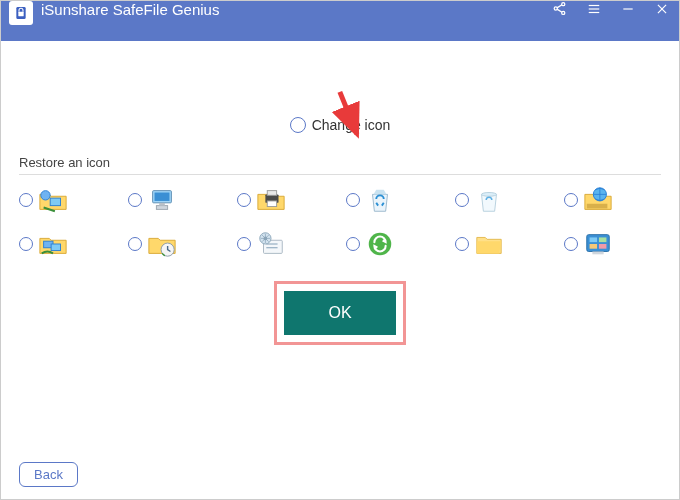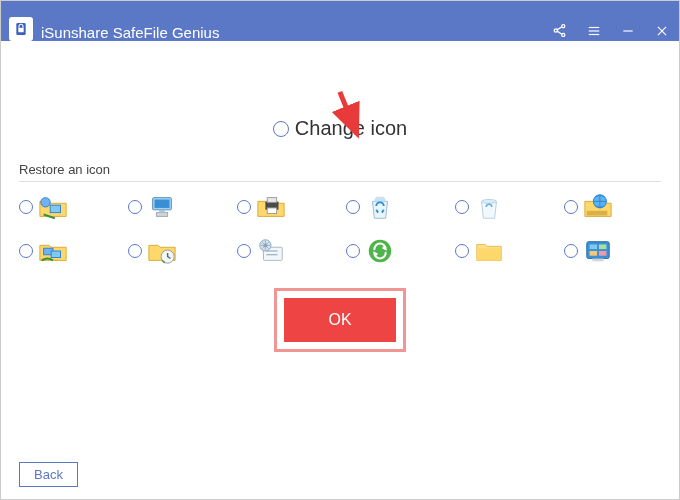--- a/index.html
+++ b/index.html
@@ -16,21 +16,21 @@
     background: #fff;
     border: 1px solid #ccc;
     display: flex;
     flex-direction: column;
   }
   .titlebar {
     background: #5b78c7;
     color: #fff;
     height: 40px;
     display: flex;
-    align-items: flex-end;
+    align-items: flex-start;
     padding: 0 10px 0 8px;
   }
   .app-icon {
     width: 24px; height: 24px;
     background: #fff;
     border-radius: 3px;
     display: flex; align-items: center; justify-content: center;
     margin-right: 8px;
   }
   .app-icon svg { width: 16px; height: 16px; }
@@ -49,21 +49,21 @@
     top: 55px;
     left: 323px;
     transform: rotate(30deg);
   }
   .radio-row {
     display: flex;
     justify-content: center;
     gap: 28px;
     margin-top: 58px;
     margin-bottom: 22px;
-    font-size: 20px;
+    font-size: 14px;
     color: #333;
   }
   .radio-opt {
     display: flex;
     align-items: center;
     gap: 6px;
     cursor: pointer;
   }
   .radio {
     width: 16px; height: 16px;
@@ -116,42 +116,42 @@
   .folder-icon svg { width: 32px; height: 30px; }
   .ok-wrap {
     display: flex;
     justify-content: center;
   }
   .ok-highlight {
     border: 3px solid #f29595;
     padding: 7px;
   }
   .ok-btn {
-    background: #ef4444;
+    background: #0f766e;
     color: #fff;
     font-size: 16px;
     width: 112px;
     height: 44px;
     display: flex;
     align-items: center;
     justify-content: center;
     cursor: pointer;
   }
   .footer {
     margin-top: auto;
     padding-top: 18px;
   }
   .back-btn {
     border: 1px solid #5b78c7;
     color: #5b78c7;
     font-size: 13px;
     padding: 4px 14px;
     background: #fff;
     cursor: pointer;
-    border-radius: 0;
+    border-radius: 6px;
   }
 </style>
 </head>
 <body>
 
 <div class="window">
 
   <div class="titlebar">
     <div class="app-icon">
       <svg viewBox="0 0 24 24">

